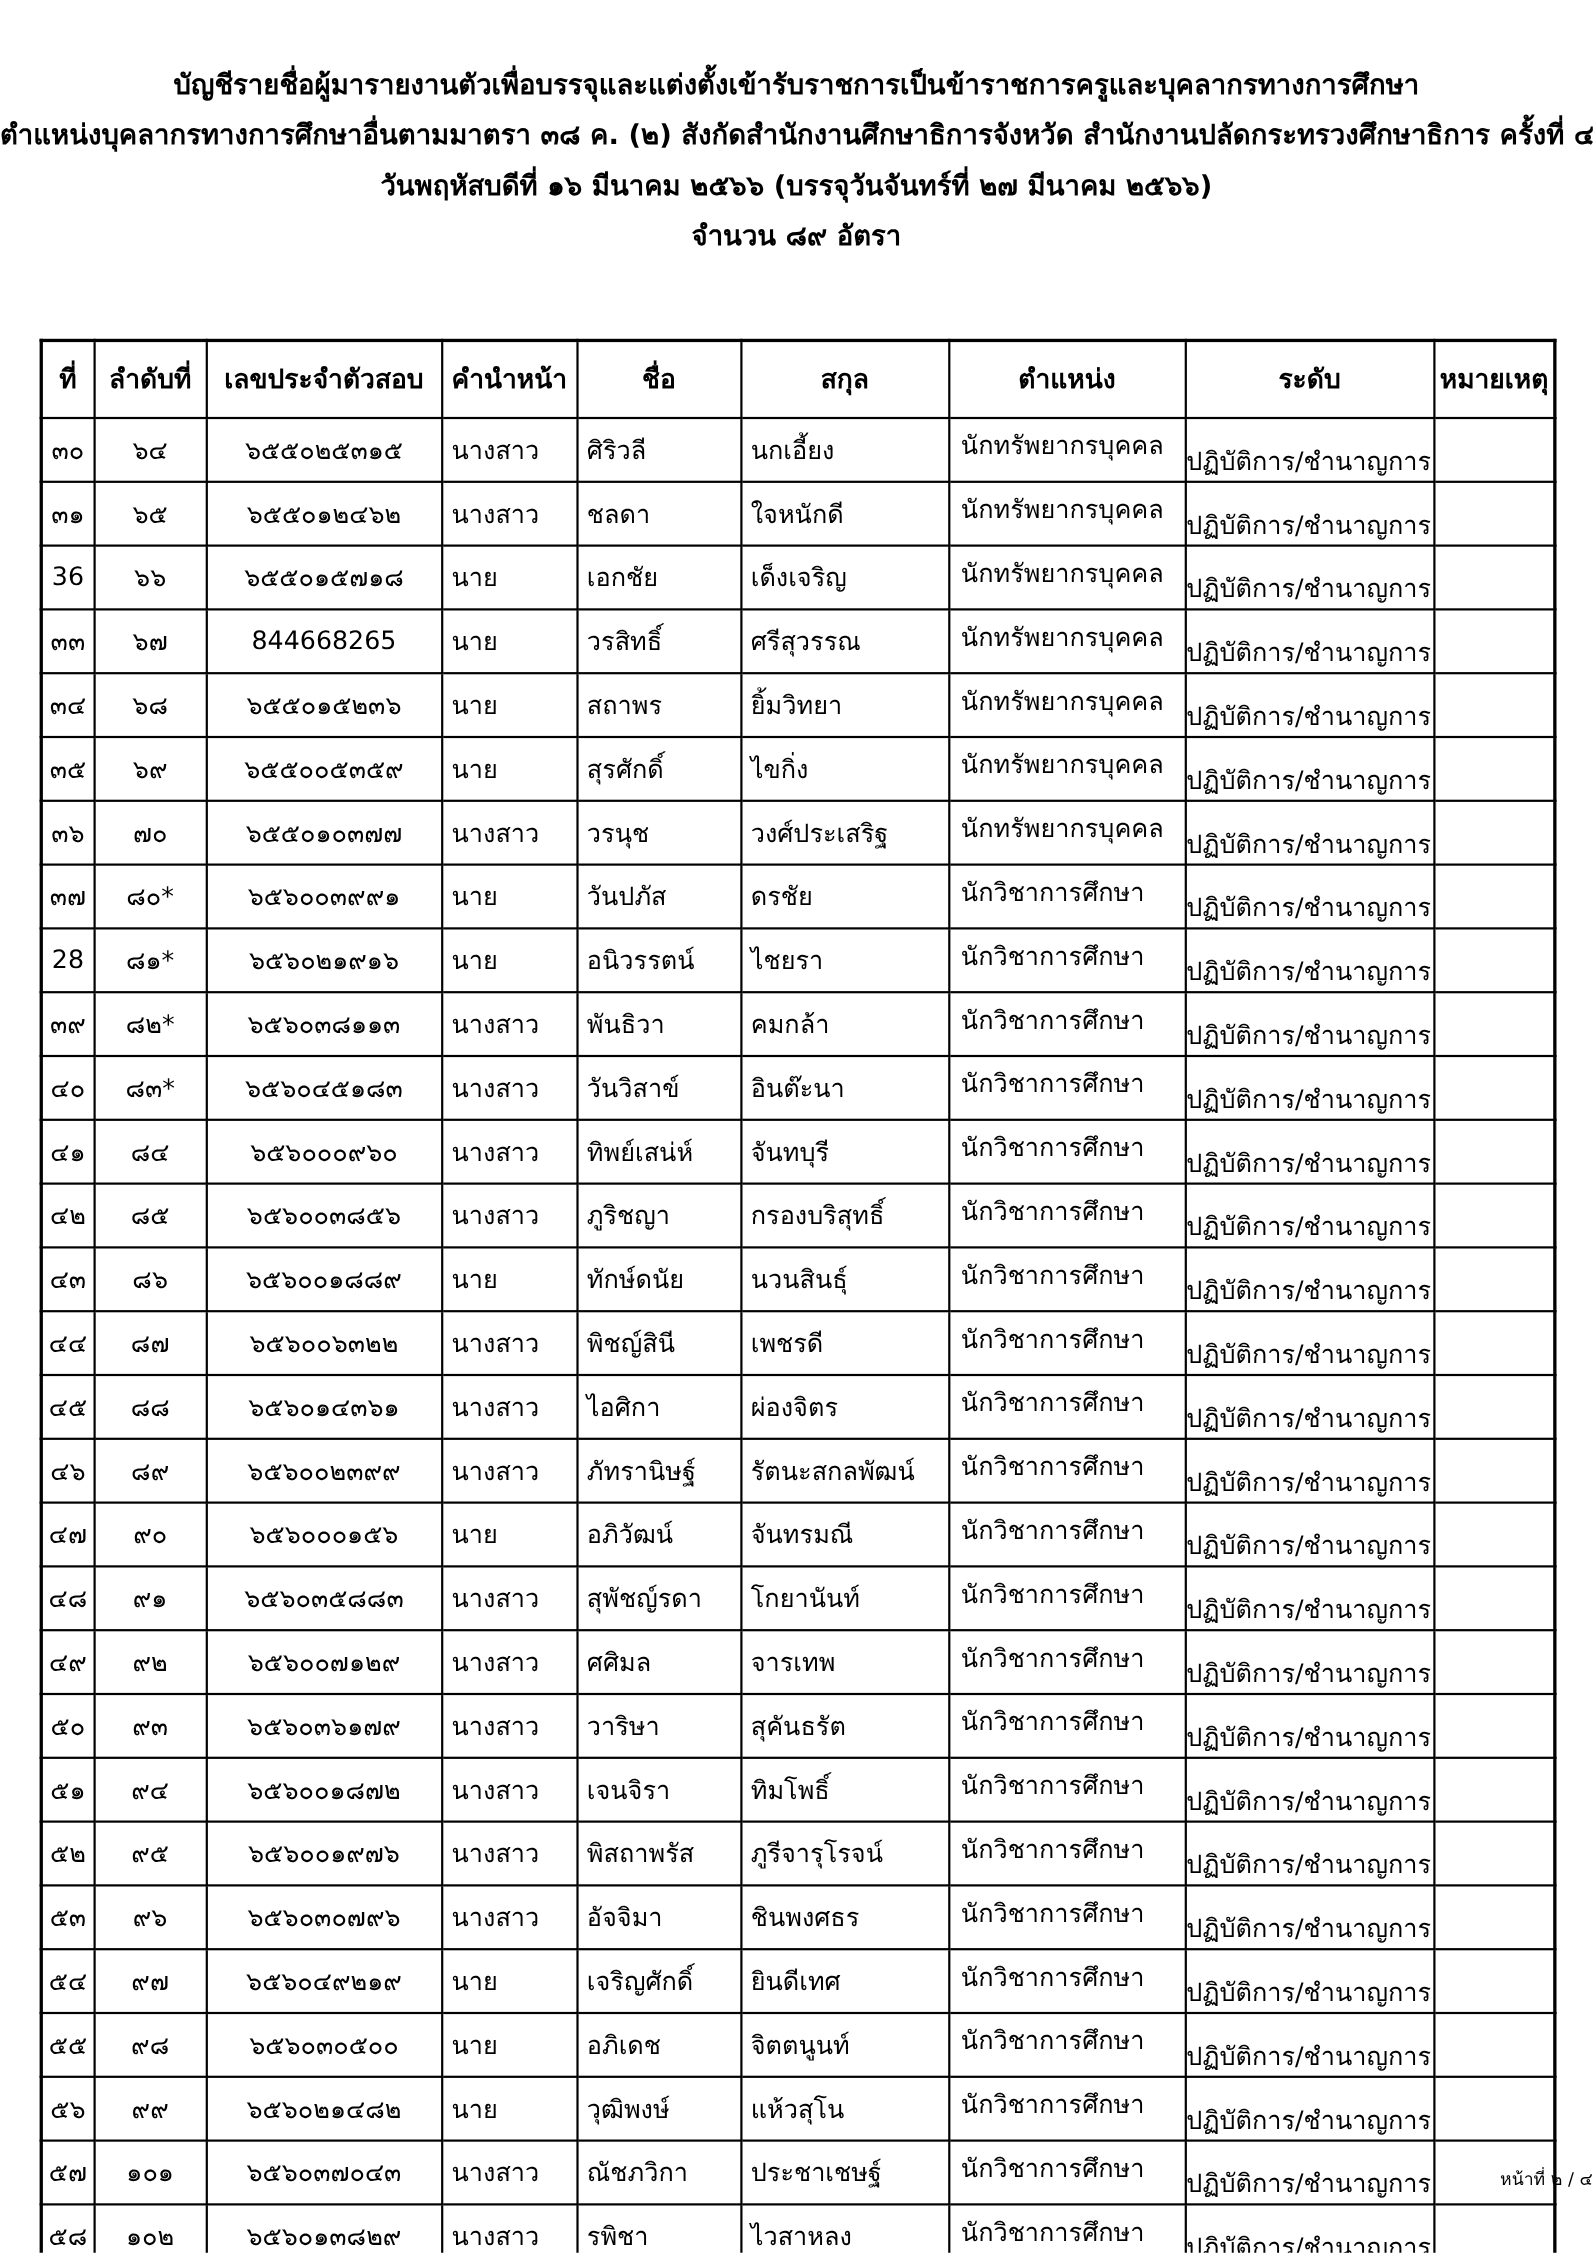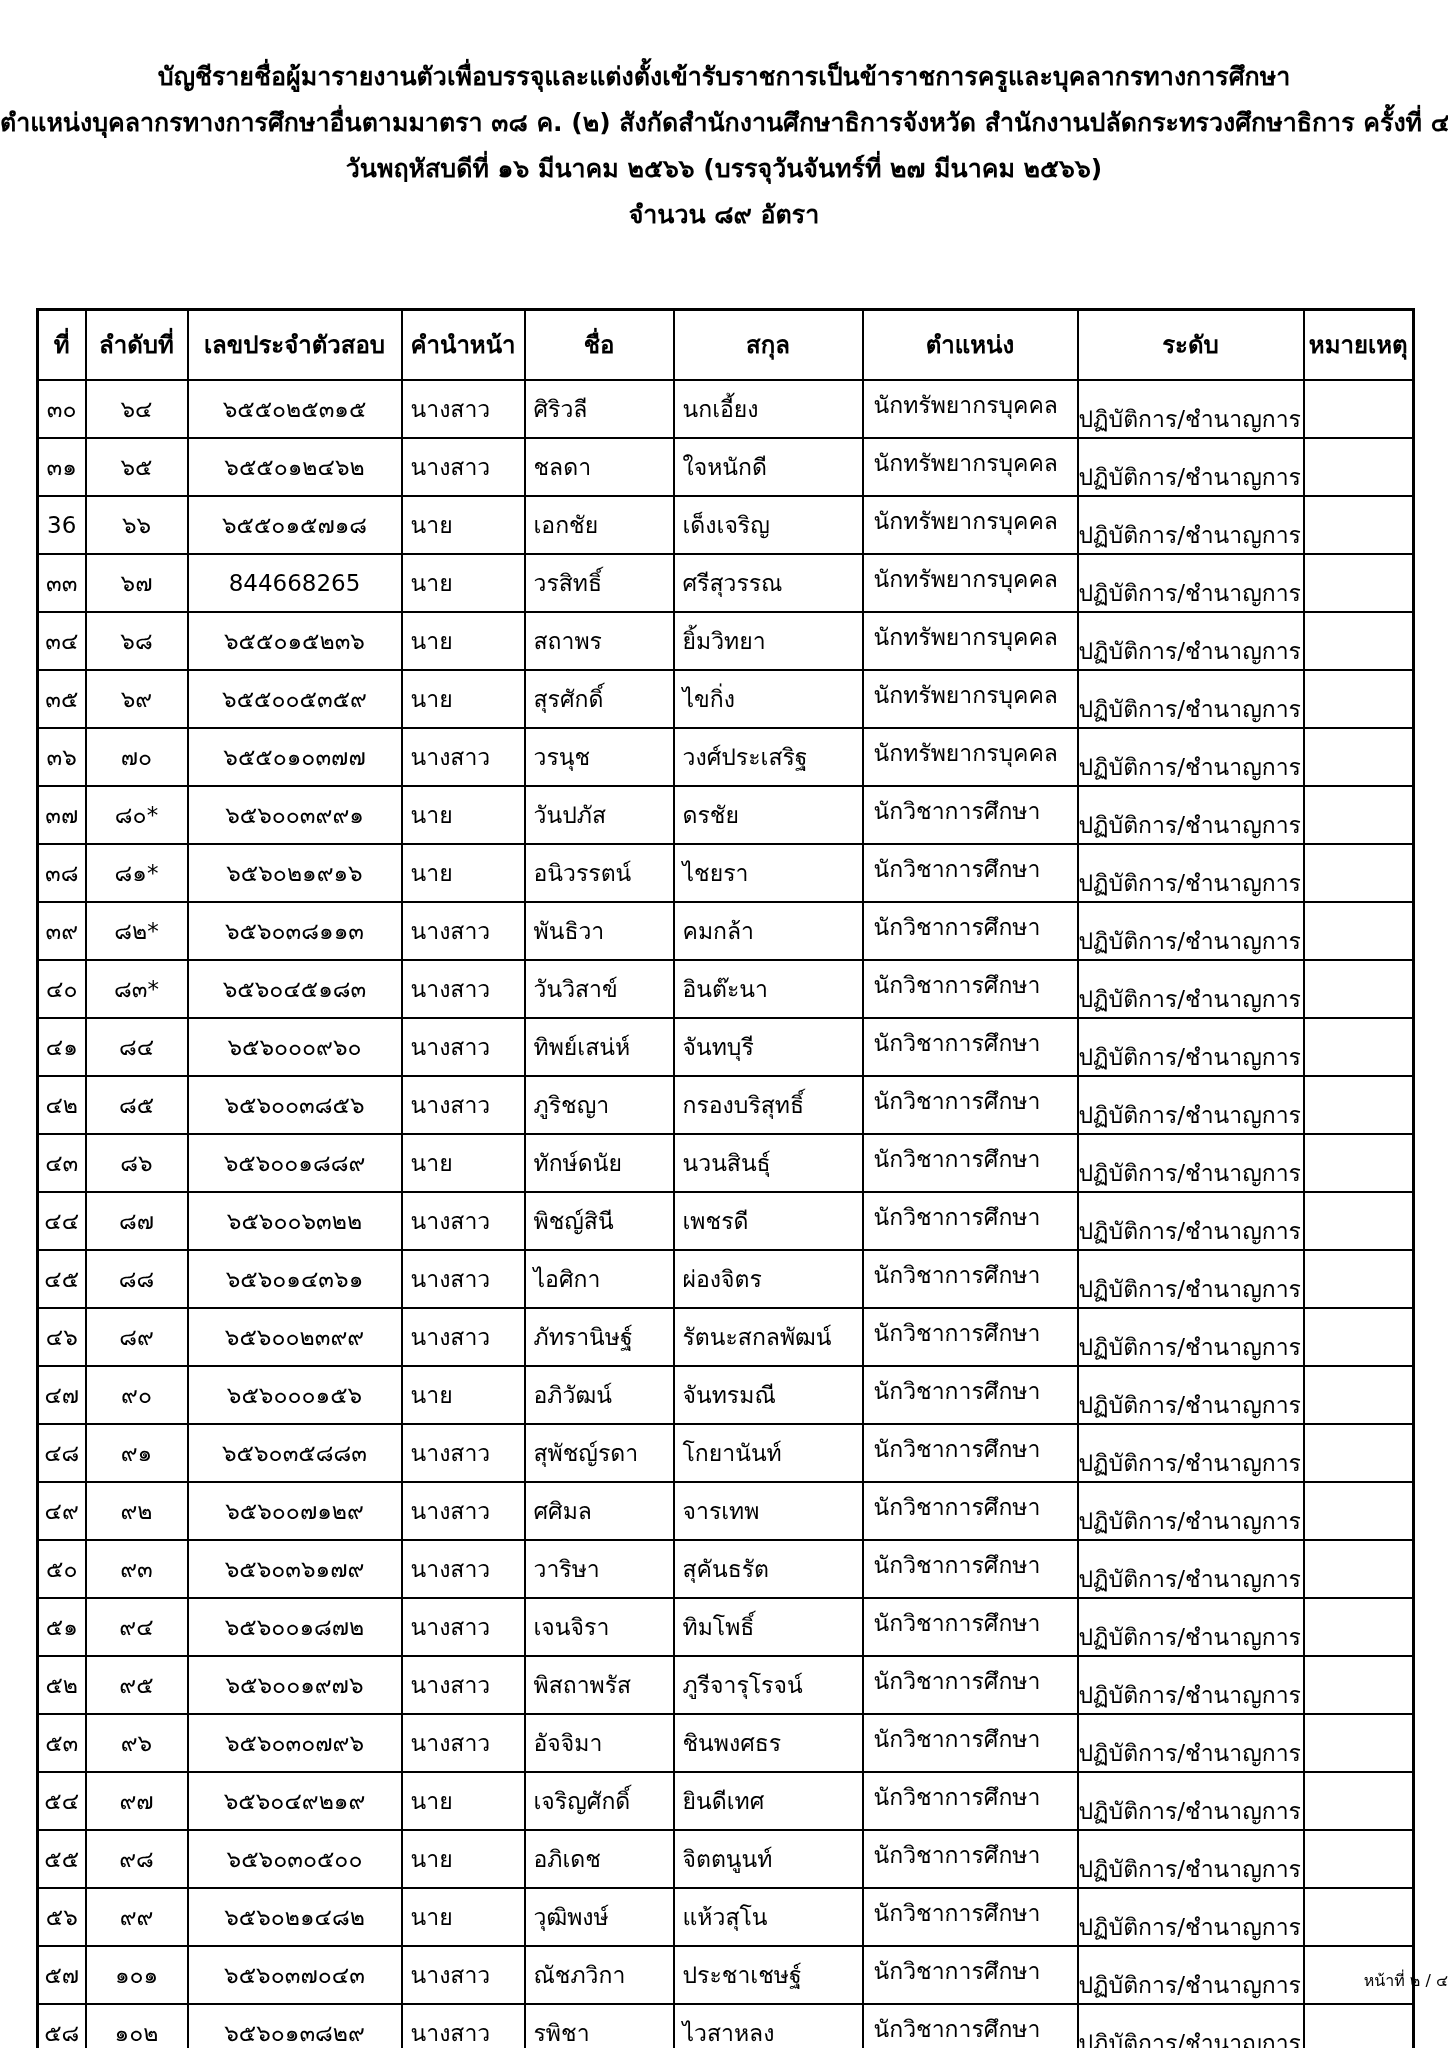--- a/index.html
+++ b/index.html
@@ -197,21 +197,21 @@
     <td class="cell-examid">๖๕๖๐๐๓๙๙๑</td>
     <td class="cell-title">นาย</td>
     <td class="cell-first">วันปภัส</td>
     <td class="cell-last">ดรชัย</td>
     <td class="cell-pos">นักวิชาการศึกษา</td>
     <td class="cell-level">ปฏิบัติการ/ชำนาญการ</td>
     <td class="cell-note"></td>
   </tr>
 
   <tr>
-    <td class="cell-no">๓๘</td>
+    <td class="cell-no">28</td>
     <td class="cell-order">๘๑*</td>
     <td class="cell-examid">๖๕๖๐๒๑๙๑๖</td>
     <td class="cell-title">นาย</td>
     <td class="cell-first">อนิวรรตน์</td>
     <td class="cell-last">ไชยรา</td>
     <td class="cell-pos">นักวิชาการศึกษา</td>
     <td class="cell-level">ปฏิบัติการ/ชำนาญการ</td>
     <td class="cell-note"></td>
   </tr>
 

